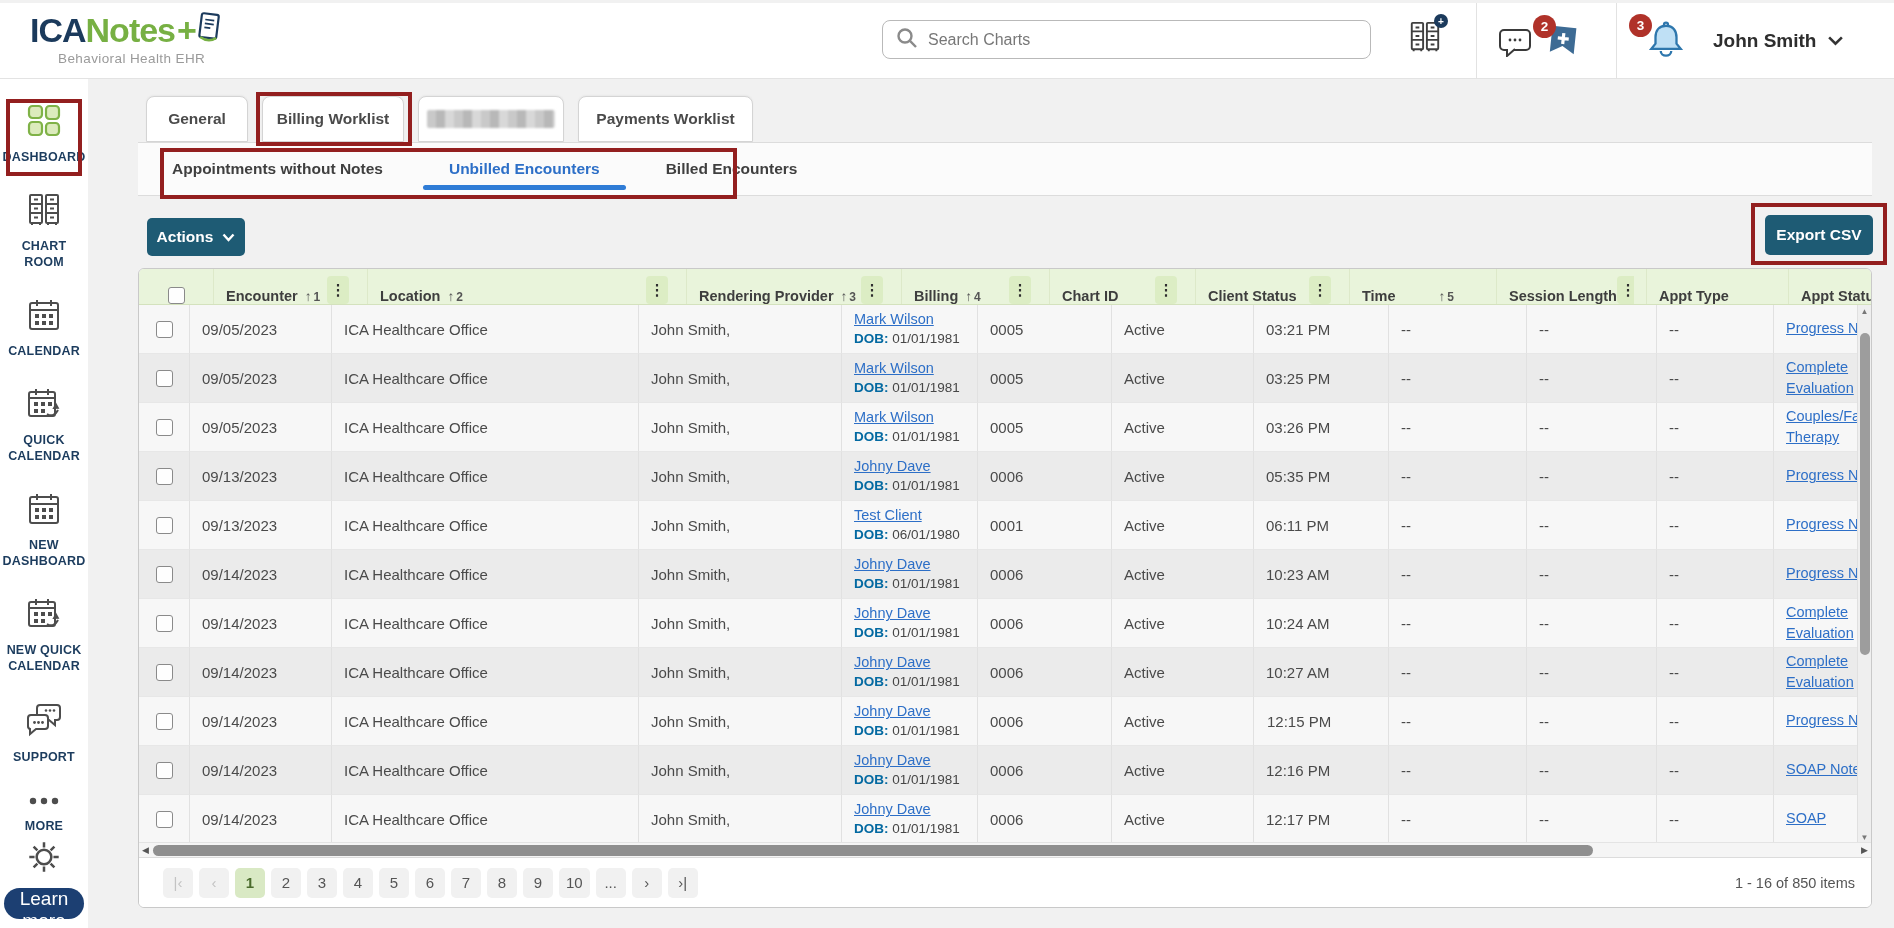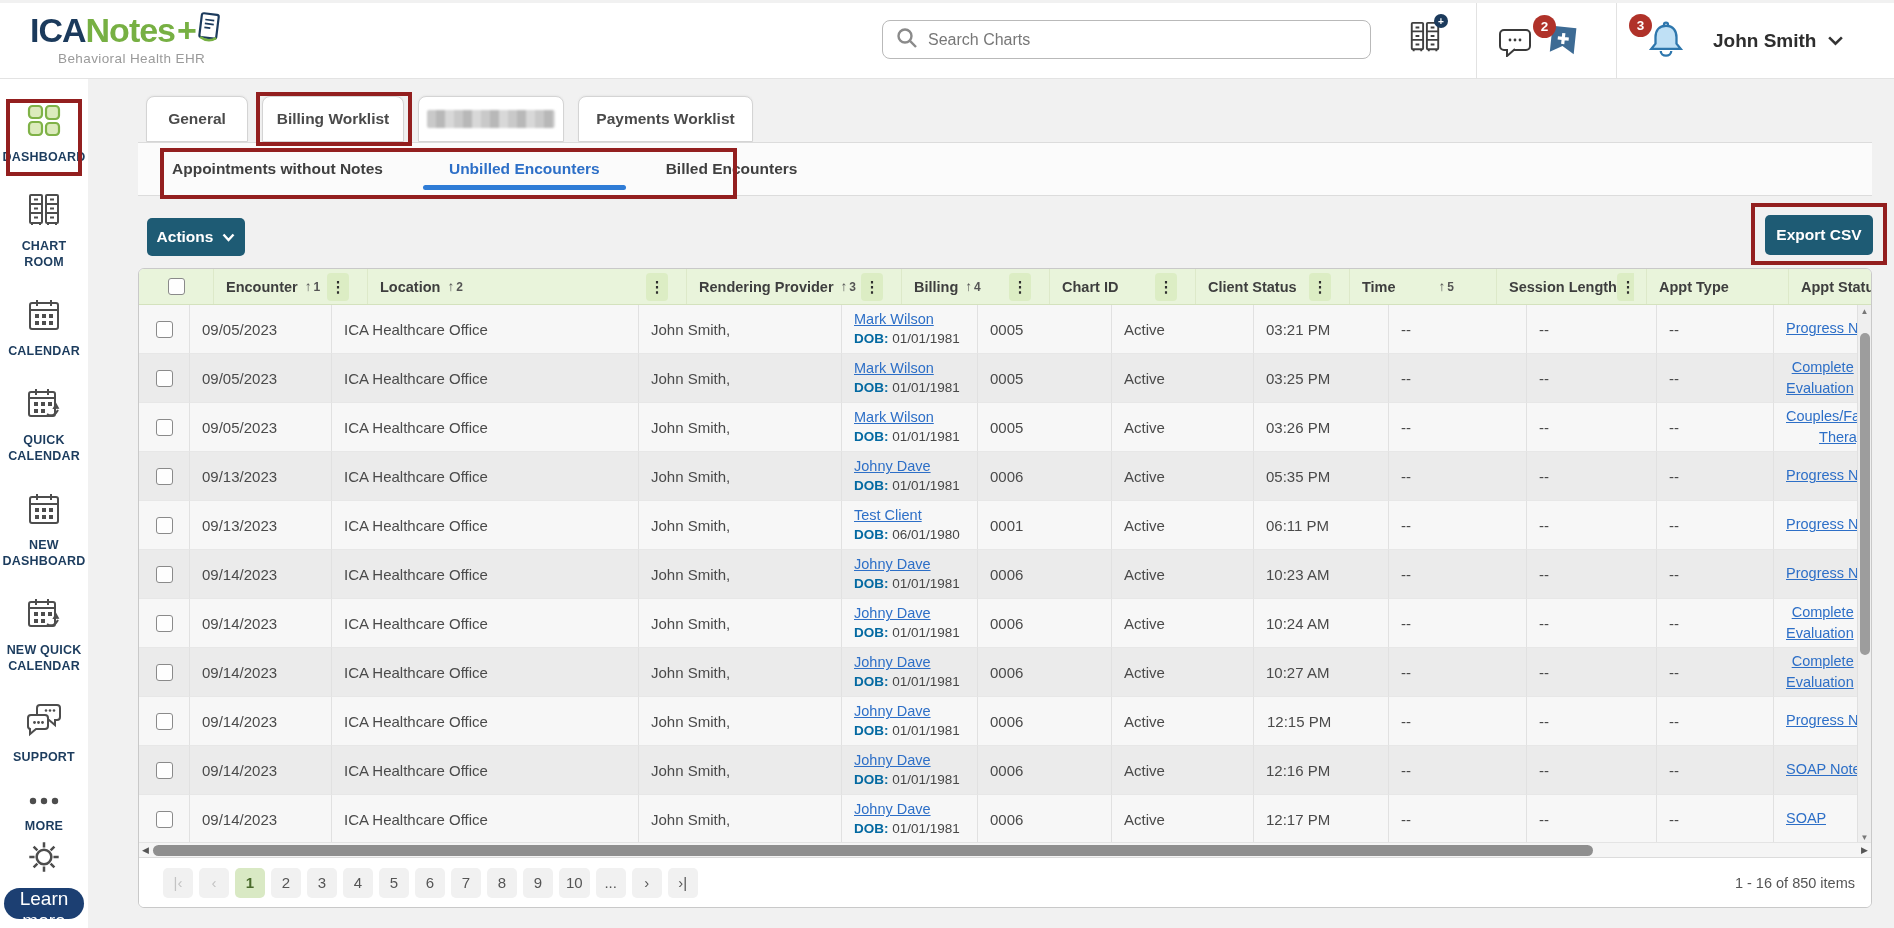--- a/index.html
+++ b/index.html
@@ -50,27 +50,27 @@
   .subtab.active::after { content:""; position:absolute; left:-24px; right:-24px; bottom:5px; height:5px; border-radius:3px; background:#2f7cd6; }
 
   
   .teal-btn { background:#1e5b74; color:#fff; border:none; border-radius:5px; font-size:15.5px; font-weight:600; font-family:inherit; cursor:pointer; display:flex; align-items:center; justify-content:center; gap:9px; }
   #actions-btn { position:absolute; left:147px; top:218px; width:98px; height:38px; z-index:3; }
   #export-btn { position:absolute; left:1765px; top:215px; width:108px; height:40px; z-index:3; }
 
   
   #grid { position:absolute; left:138px; top:268px; width:1734px; height:640px; background:#fff; border:1px solid #c9c9c9; border-radius:6px; overflow:hidden; z-index:2; }
   #ghead { height:36px; display:flex; background:#e9f4db; border-bottom:1px solid #d4e2bd; padding-right:14px; }
-  .hcell { display:flex; align-items:center; padding:0 6px 0 12px; border-left:1px solid #dde9c9; font-size:14.5px; font-weight:600; color:#3e3e3e; cursor:pointer; flex:none; overflow:hidden; white-space:nowrap;margin-left:12px; }
+  .hcell { display:flex; align-items:flex-end; padding:0 6px 0 12px; border-left:1px solid #dde9c9; font-size:14.5px; font-weight:600; color:#3e3e3e; cursor:pointer; flex:none; overflow:hidden; white-space:nowrap;margin-left:12px; }
   .hcell:first-child { border-left:none; justify-content:center; padding:0; }
   .sort { color:#555; font-size:13.5px; margin-left:7px; font-weight:600; white-space:nowrap; }
   .sort i { font-style:normal; font-size:12px; margin-left:2px; }
   .chip { margin-left:auto; width:22px; height:28px; background:#dcedc4; border-radius:4px; display:flex; align-items:center; justify-content:center; color:#2f2f2f; font-size:15px; font-weight:bold; flex:none; }
   #gbody { width:1720px; }
-  .grow { display:flex; height:49px; background:#f7f7f7;text-align:right; }
+  .grow { display:flex; height:49px; background:#f7f7f7; }
   .grow.alt { background:#ebebeb; }
   .cell { display:flex; flex-direction:column; justify-content:center; align-items:flex-start; padding:0 8px 0 12px; font-size:15px; color:#4a4a4a; border-left:1px solid #e1e1e1; border-bottom:1px solid #e7e7e7; overflow:hidden; flex:none; white-space:nowrap; }
   .cell:first-child { border-left:none; align-items:center; padding:0; }
   .cell.note { padding-right:0; }
   .cb { width:17px; height:17px; border:1.5px solid #8a8a8a; border-radius:3px; background:#fefefe; display:inline-block; cursor:pointer; }
   .link { color:#2d6fc7; text-decoration:underline; cursor:pointer; font-size:14.5px; line-height:1.45; }
   .nlink { white-space:pre-line; }
   .nlink.one { white-space:nowrap; display:inline-block; max-width:100%; overflow:hidden; }
   .dob { font-size:13.5px; color:#474747; line-height:1.4; white-space:nowrap; }
   .dob b { color:#0369a1; }

